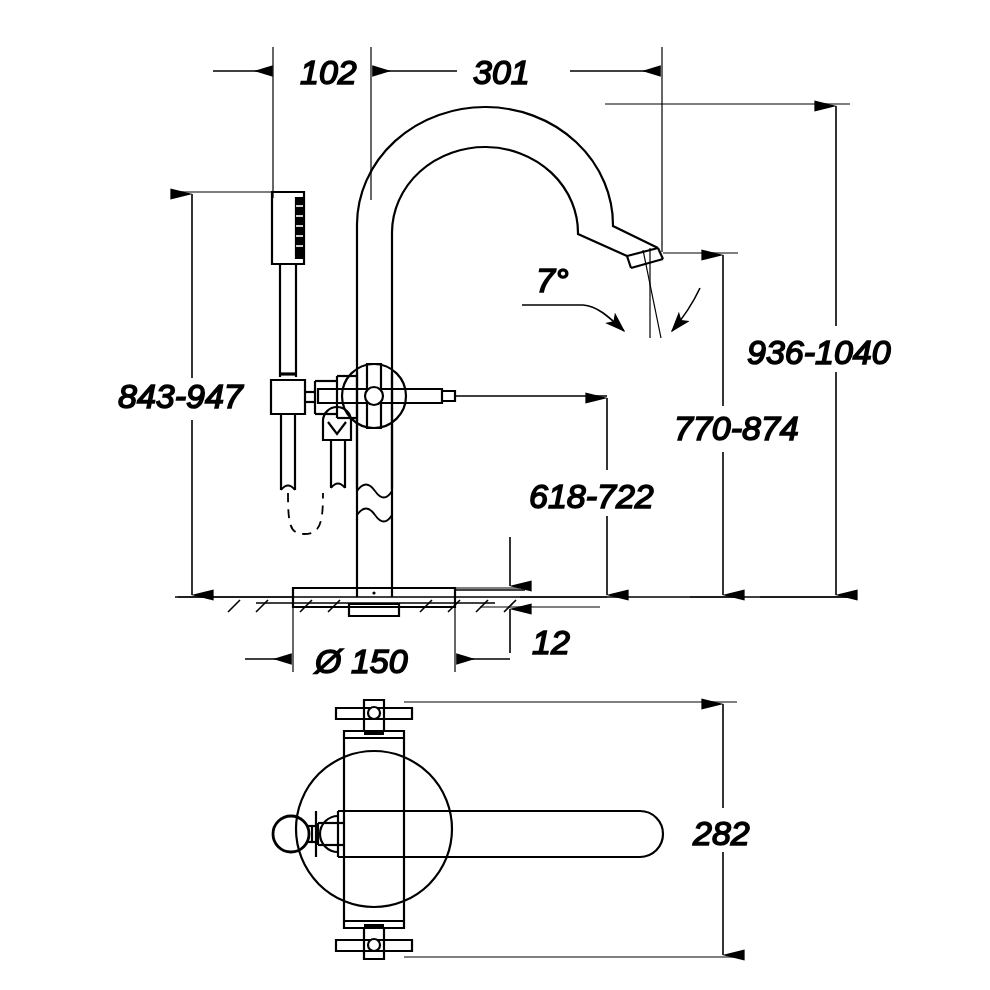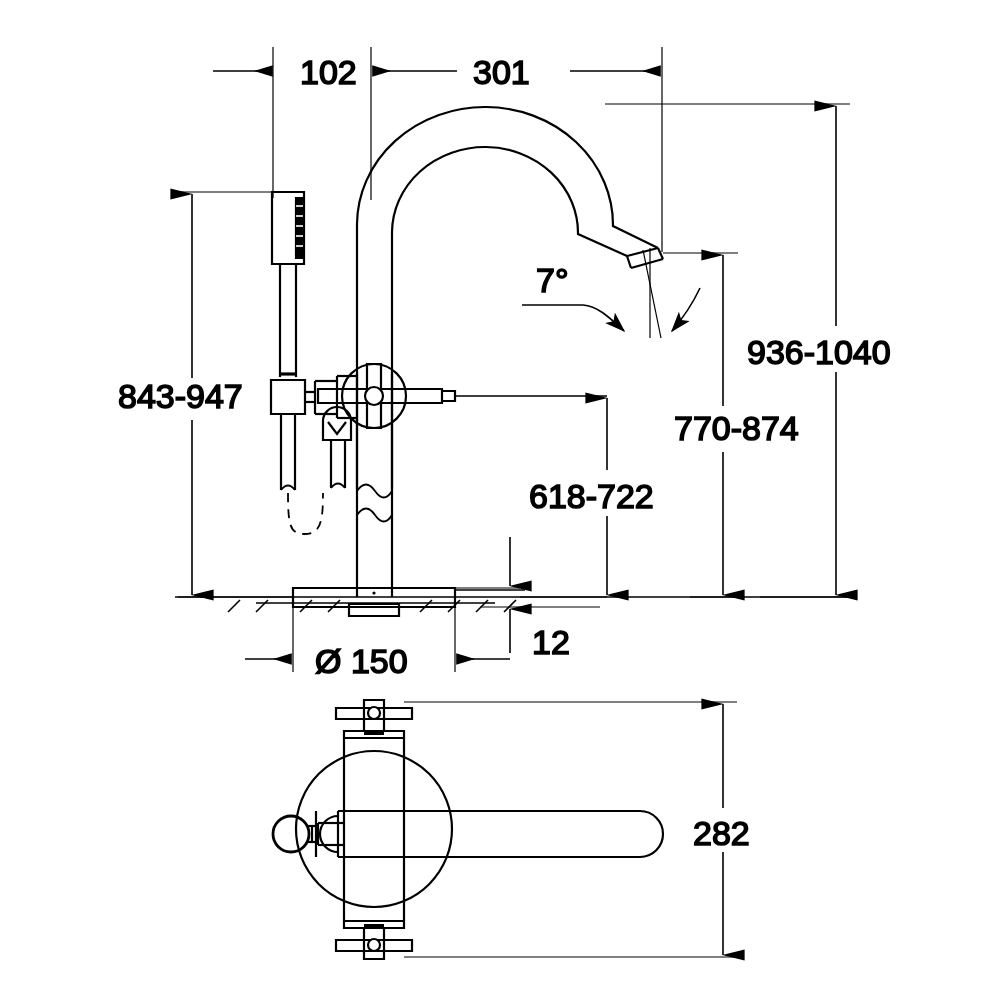--- a/index.html
+++ b/index.html
@@ -9,20 +9,21 @@
   }
   body {
     font-family: "Liberation Sans", sans-serif;
   }
   #sheet {
     position: relative;
     width: 990px;
     height: 990px;
     background: #ffffff;
     overflow: hidden;
+    font-style: italic;
   }
   #sheet svg {
     display: block;
   }
   text {
     font-family: "Liberation Sans", sans-serif;
     fill: #000000;
   }
   .dimtext {
     font-size: 34px;

